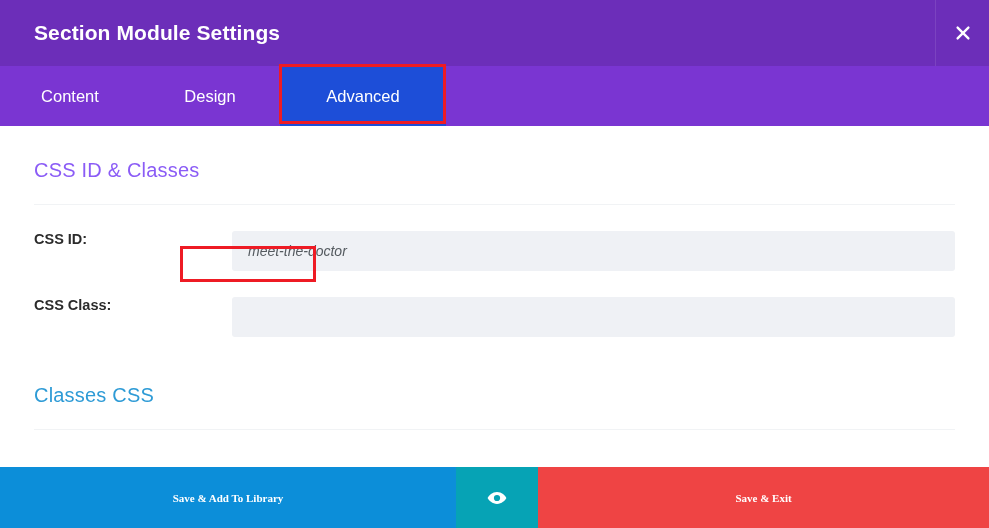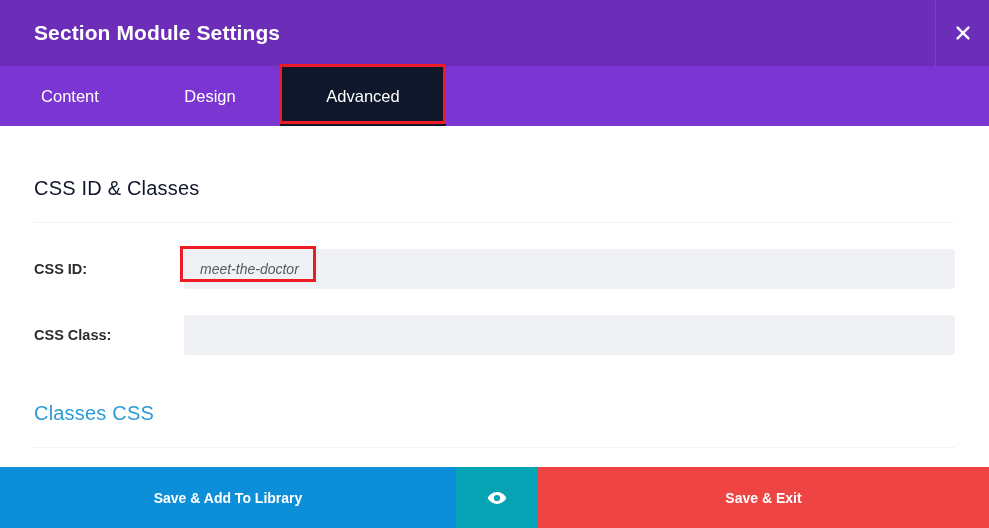--- a/index.html
+++ b/index.html
@@ -73,49 +73,49 @@
     align-items: center;
     justify-content: center;
     color: #ffffff;
     font-size: 16.5px;
     cursor: pointer;
     height: 100%;
     white-space: nowrap;
   }
   .tab-content  { width: 140px; }
   .tab-design   { width: 140px; }
-  .tab-advanced { width: 166px; background: #0f172a; }
+  .tab-advanced { width: 166px; background: #1d4ed8; }
 
   
   .modal-body {
     flex: 1 1 auto;
     position: relative;
     background: #ffffff;
     padding: 0 34px;
     overflow: hidden;
   }
 
   .section-heading {
-    color: #0f172a;
+    color: #8b5cf6;
     font-size: 20px;
     font-weight: normal;
-    padding-top: 51px;
+    padding-top: 33px;
     letter-spacing: 0.2px;
   }
   .heading-rule {
     height: 1px;
     background: #f1f3f5;
     margin-top: 22px;
   }
 
   .field-row {
     display: flex;
-    align-items: center;
     height: 40px;
     margin-top: 26px;
+    gap: 48px;
   }
   .field-label {
     width: 150px;
     flex: 0 0 150px;
     color: #2b2b2b;
     font-size: 14.5px;
     font-weight: bold;
   }
   .field-input {
     flex: 1 1 auto;
@@ -149,24 +149,25 @@
   .modal-footer {
     display: flex;
     height: 61px;
     flex: 0 0 61px;
   }
   .footer-btn {
     display: flex;
     align-items: center;
     justify-content: center;
     color: #ffffff;
-    font-size: 14px;
+    font-size: 11px;
     font-weight: bold;
     cursor: pointer;
     white-space: nowrap;
+    font-family: Liberation Serif, serif;
   }
   .btn-library { width: 456px; background: #0c8ed9; }
   .btn-preview { width: 82px;  background: #06a3b5; }
   .btn-exit    { flex: 1 1 auto; background: #ef4444; }
   .eye-icon { display: block; width: 22px; height: 22px; }
 
   
   .annotation {
     position: absolute;
     border: 3px solid #ee1b24;

